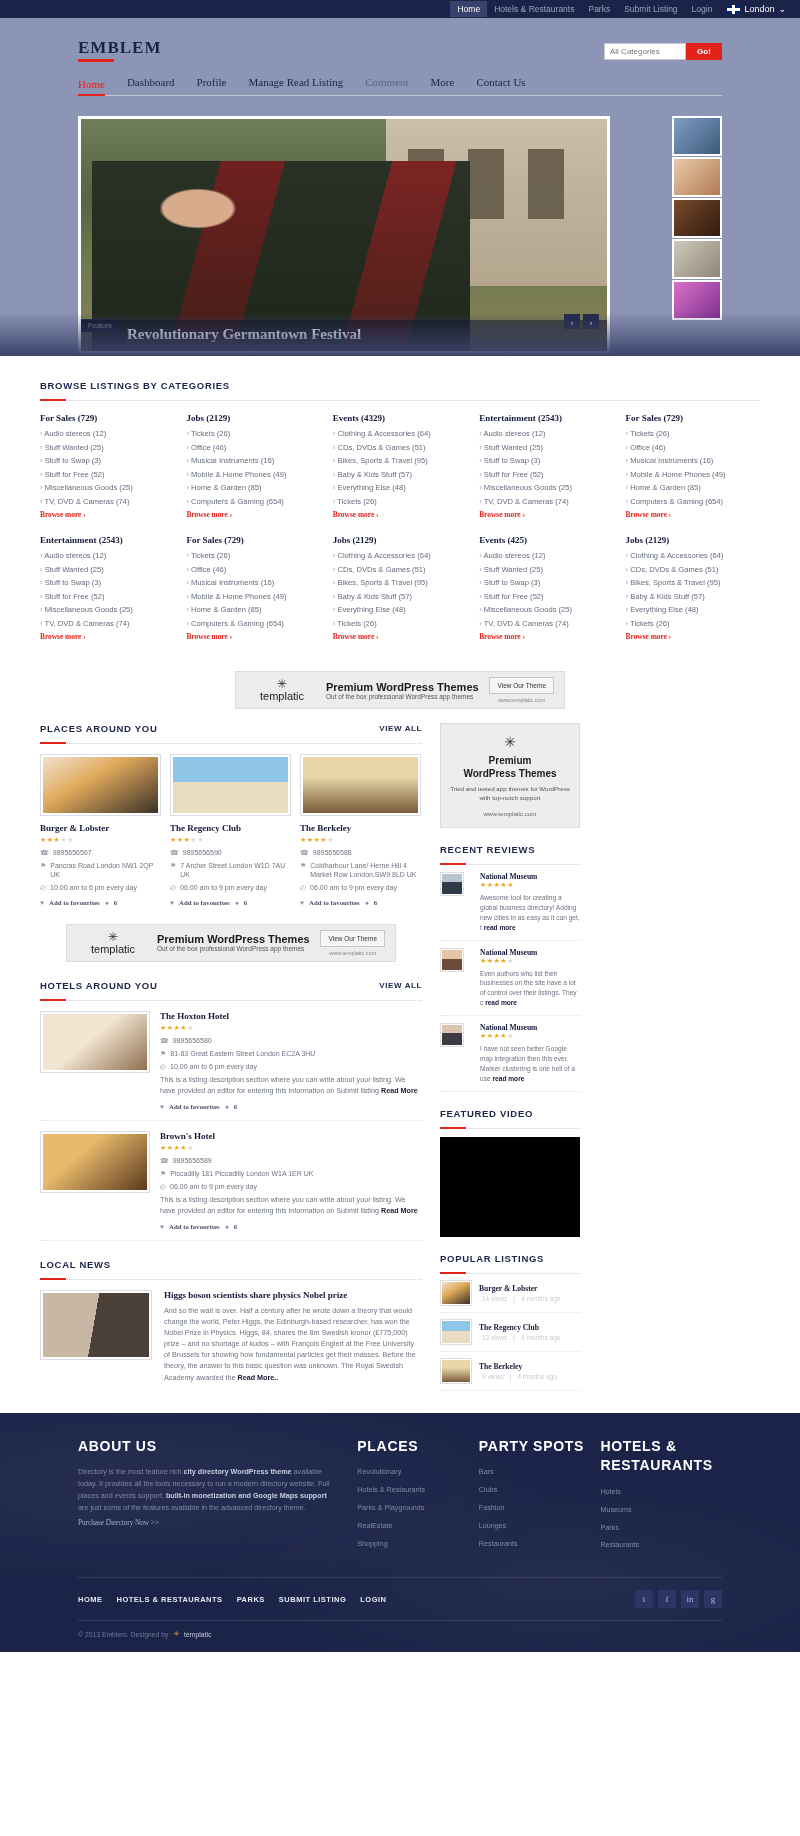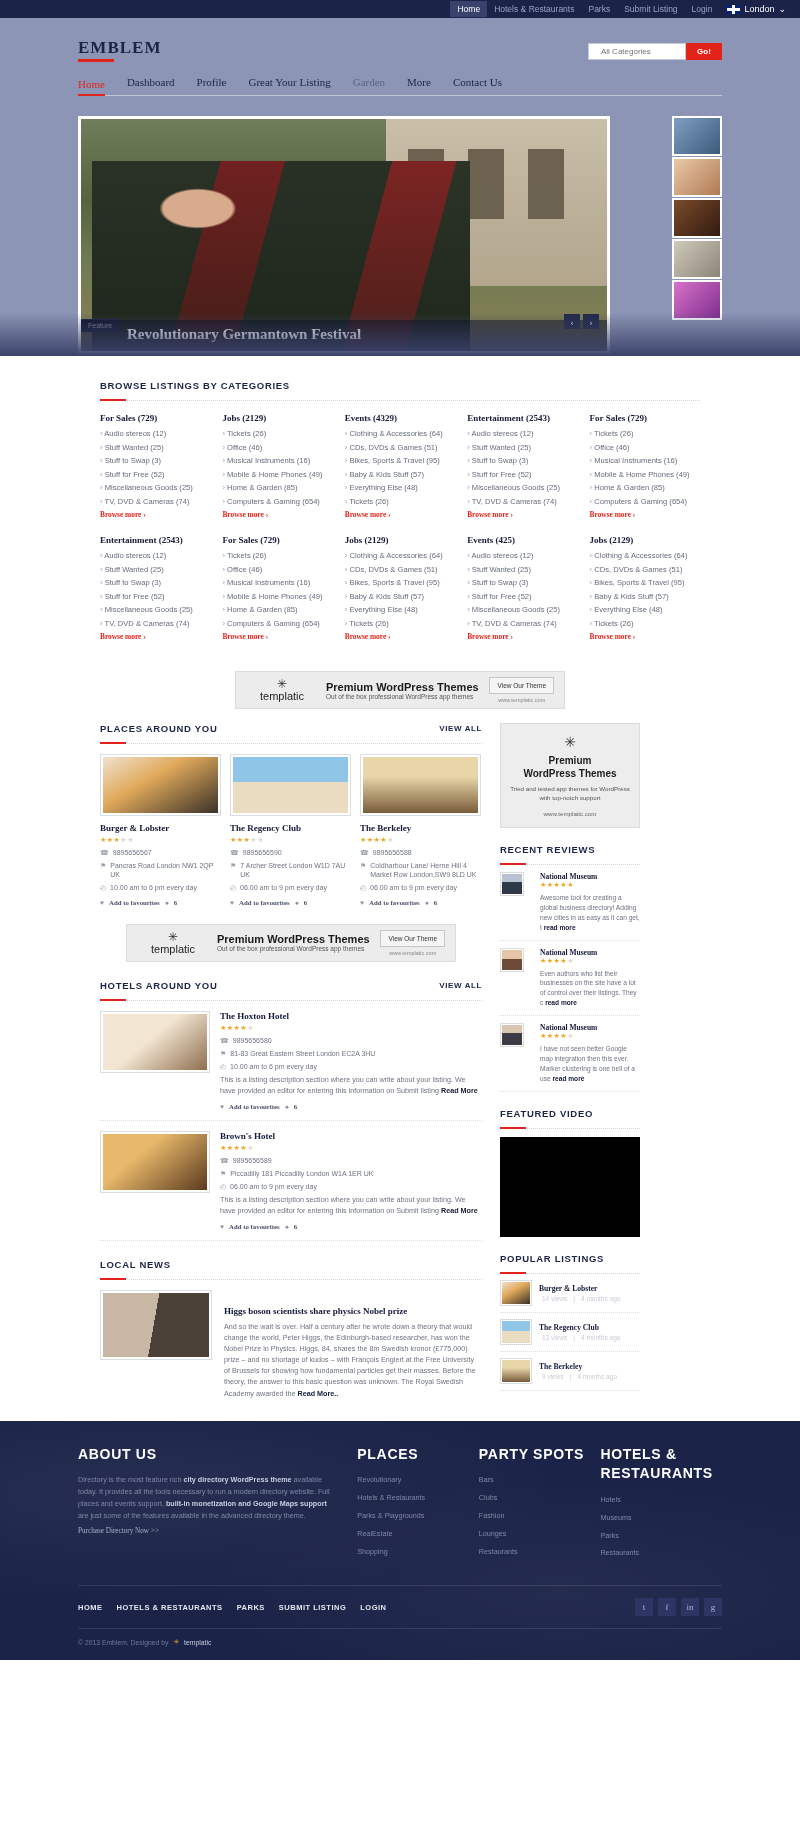--- a/index.html
+++ b/index.html
@@ -65,22 +65,22 @@
   .brand {
     position: absolute; left: 78px; top: 20px;
     font-family: "Liberation Serif", serif;
     font-size: 17px; font-weight: bold; letter-spacing: 1px;
     color: #1b2348;
   }
   .brand-underline { width: 36px; height: 3px; background: #e2231a; margin-top: 1px; }
 
   .searchbox { position: absolute; right: 78px; top: 25px; display: flex; }
   .searchbox input {
-    width: 98px; height: 17px; border: 1px solid #c3c7d6; background: #fff;
-    font-size: 8px; padding: 0 12px; color: #8b8f9e;
+    width: 82px; height: 17px; border: 1px solid #c3c7d6; background: #fff;
+    font-size: 8px; padding: 0 5px; color: #8b8f9e;
     font-family: "Liberation Sans", sans-serif; outline: none;
   }
   .searchbox button {
     width: 36px; height: 17px; background: #e2231a; color: #fff; border: none;
     font-size: 8px; font-weight: bold; cursor: pointer;
     font-family: "Liberation Sans", sans-serif;
   }
 
   .mainnav {
     position: absolute; left: 78px; top: 58px; right: 78px;
@@ -138,21 +138,21 @@
   }
   .thumbs { position: absolute; right: 78px; top: 98px; width: 50px; }
   .thumb { width: 50px; height: 40px; border: 2px solid #fff; margin-bottom: 1px; }
   .t1{background:linear-gradient(135deg,#7e9fc4,#3d5a7a);}
   .t2{background:linear-gradient(135deg,#e9c9a9,#b07a52);}
   .t3{background:linear-gradient(135deg,#7a4b2a,#311a10);}
   .t4{background:linear-gradient(135deg,#cfc9bb,#8d8678);}
   .t5{background:linear-gradient(135deg,#d972c9,#7d2f8e);}
 
   
-  .wrap { width: 800px; padding: 0 100px; }
+  .wrap { width: 800px; padding: 0 40px; }
   .sec-head {
     display: flex; align-items: center; justify-content: space-between;
     margin-bottom: 2px;
   }
   .sec-title {
     font-family: "Liberation Sans", sans-serif;
     font-size: 9.5px; font-weight: bold; letter-spacing: .7px;
     color: #1b2348;
   }
   .sec-rule { border-bottom: 1px dotted #cfd3dd; position: relative; height: 8px; }
@@ -230,21 +230,21 @@
   .hotel h5 { font-size: 9px; color: #15193a; margin-bottom: 3px; font-family: "Liberation Serif", serif;}
   .hotel .desc { font-size: 7.2px; color: #6d7380; line-height: 1.5; margin-top: 4px;
                  font-family: "Liberation Sans", sans-serif; }
   .hotel .desc b { color: #15193a; }
 
   
   .news { display: flex; gap: 12px; margin-top: 10px; }
   .news .ph { width: 112px; height: 70px; border: 1px solid #dcdde2; padding: 2px; background:#fff; flex:none;}
   .news .ph i { display:block; width:100%; height:100%;
       background: linear-gradient(100deg,#c9b7a6 0 48%, #4a4038 48% 100%); }
-  .news h5 { font-size: 9px; color: #15193a; margin-bottom: 5px; font-family: "Liberation Serif", serif; margin-top: 16px;}
+  .news h5 { font-size: 9px; color: #15193a; margin-bottom: 5px; font-family: "Liberation Serif", serif;}
   .news p { font-size: 7.2px; color: #6d7380; line-height: 1.55; font-family: "Liberation Sans", sans-serif;}
   .news p b { color: #15193a; }
 
   
   .side-ad {
     border: 1px solid #dcdcdc; background: #ededed; padding: 10px 8px; text-align: center;
   }
   .side-ad .star { font-size: 14px; }
   .side-ad .t1x { font-size: 10px; font-weight: bold; color: #1a1a1a; line-height: 1.25; margin-top: 4px;
                   font-family: "Liberation Sans", sans-serif;}
@@ -339,22 +339,22 @@
 
     <div class="searchbox">
       <input type="text" placeholder="All Categories" style="">
       <button>Go!</button>
     </div>
 
     <div class="mainnav">
       <a class="active">Home</a>
       <a>Dashboard</a>
       <a>Profile</a>
-      <a>Great Your Listing</a>
-      <a class="muted">Garden</a>
+      <a>Manage Read Listing</a>
+      <a class="muted">Comment</a>
       <a>More</a>
       <a>Contact Us</a>
     </div>
 
     <div class="slider">
       <div class="slide-img">
         <div class="bldg"></div>
         <div class="soldiers"></div>
       </div>
       <div class="feature-tag">Feature</div>

